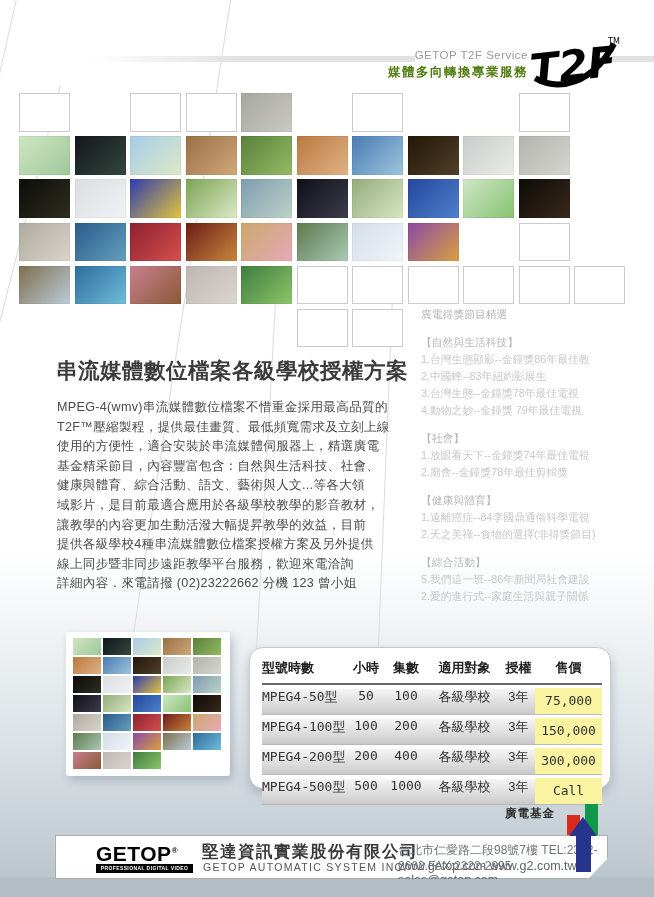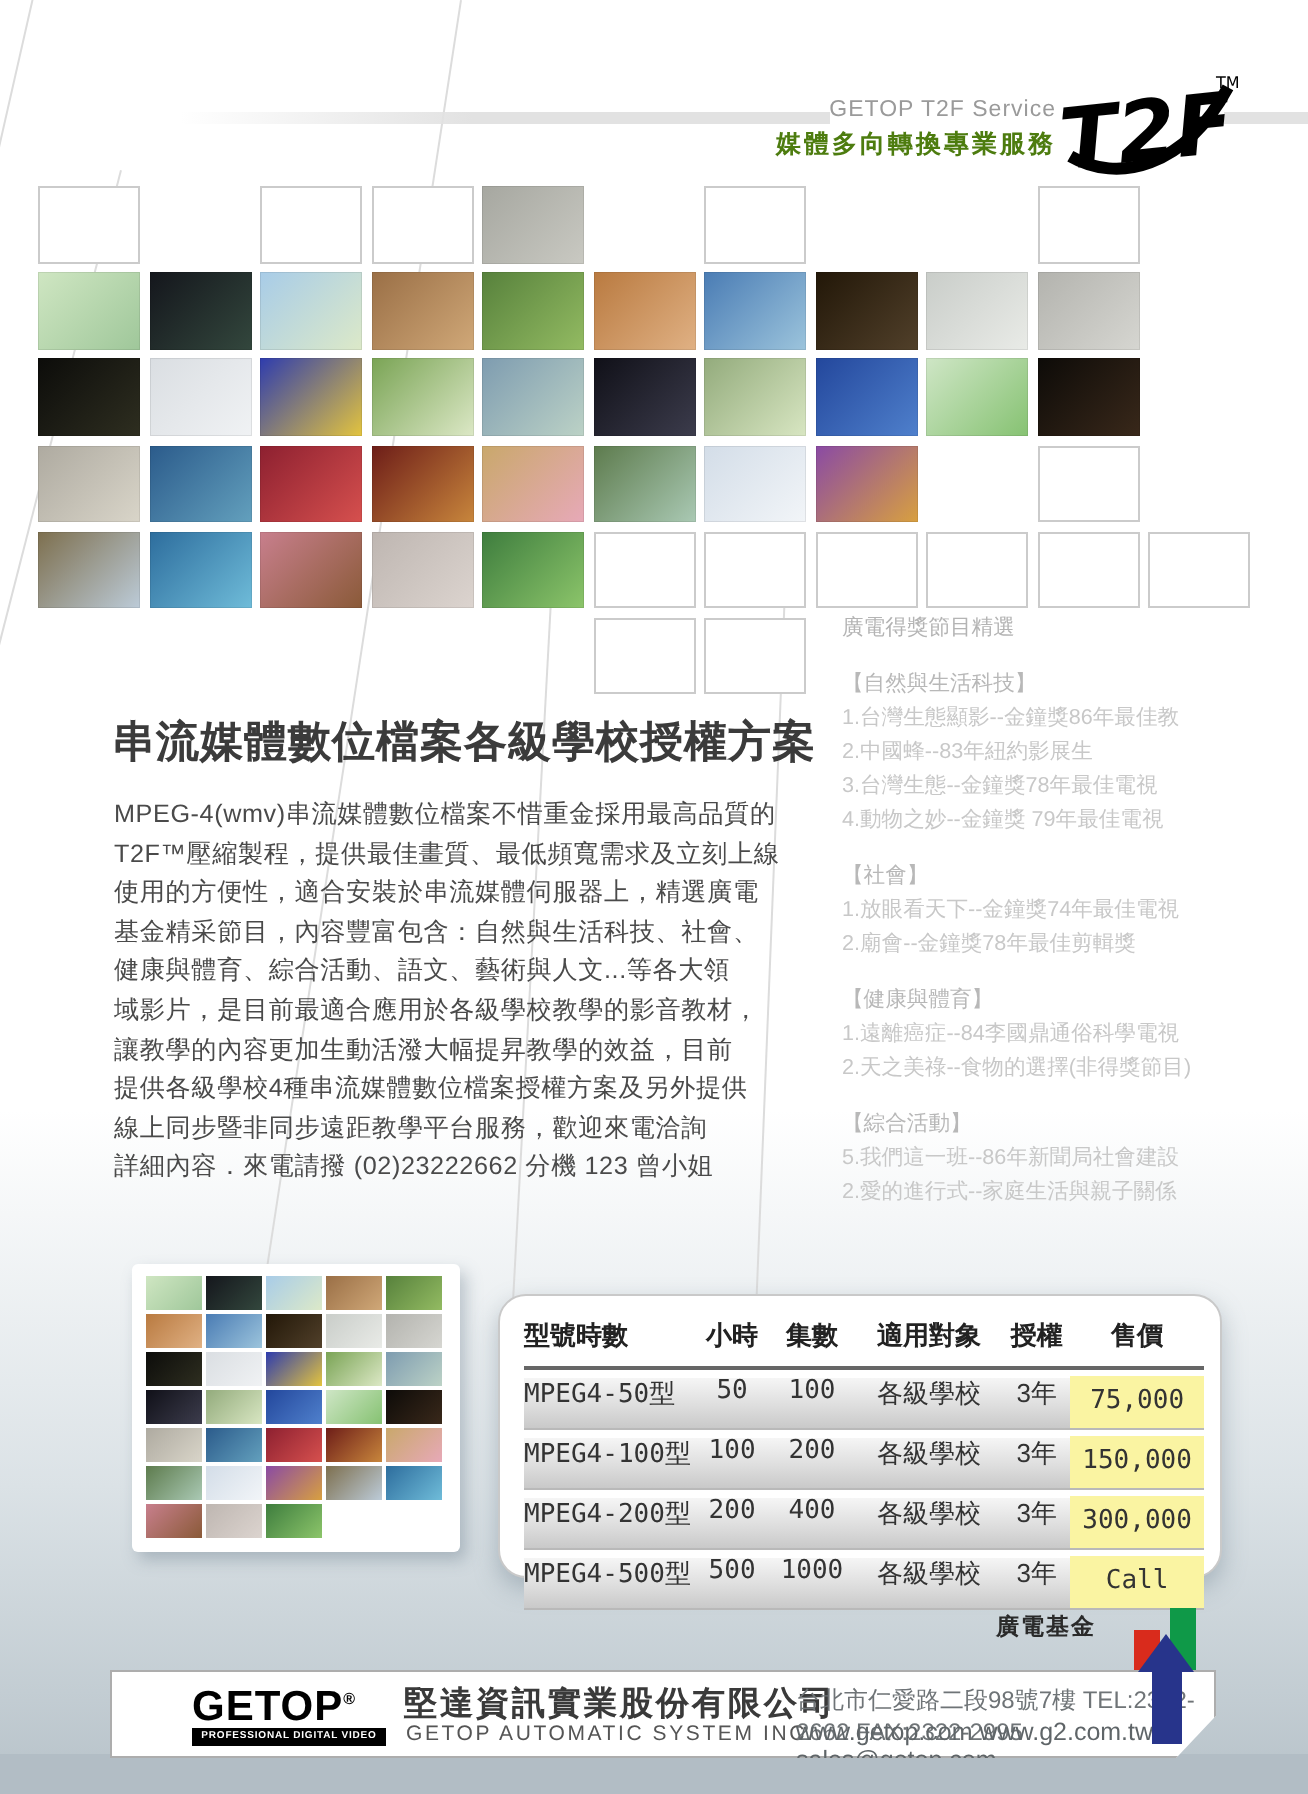--- a/index.html
+++ b/index.html
@@ -51,21 +51,21 @@
   .pdata{margin-top:3px;background:linear-gradient(180deg,#f7f7f7,#dadada 65%,#c9c9c9);box-shadow:inset 0 1px 0 #fff;border-bottom:1px solid #b9b9b9;color:#333;font-size:13px;}
   .c-model{width:92px;font-family:"DejaVu Sans Mono",monospace;}
   .c-hours{width:40px;text-align:center;font-family:"DejaVu Sans Mono",monospace;}
   .c-eps{width:46px;text-align:center;font-family:"DejaVu Sans Mono",monospace;}
   .c-target{width:80px;text-align:center;}
   .c-lic{width:36px;text-align:center;}
   .c-price{width:72px;text-align:center;font-family:"DejaVu Sans Mono",monospace;}
   .pdata .c-price{background:#faf4a2;height:26px;line-height:26px;}
 
   
-  .fund-label{position:absolute;left:498px;top:806px;width:64px;text-align:left;font-size:11.5px;font-weight:bold;color:#2a2a2a;letter-spacing:1px;z-index:5;}
+  .fund-label{position:absolute;left:498px;top:806px;width:64px;text-align:center;font-size:11.5px;font-weight:bold;color:#2a2a2a;letter-spacing:1px;z-index:5;}
   .fund-green{position:absolute;left:585px;top:804px;width:13px;height:57px;background:#0f9948;z-index:4;}
   .fund-red{position:absolute;left:567px;top:815px;width:13px;height:57px;background:#d92b1c;z-index:4;}
   .fund-arrow-head{position:absolute;left:569px;top:817px;width:0;height:0;border-left:14px solid transparent;border-right:14px solid transparent;border-bottom:19px solid #27348b;z-index:5;}
   .fund-arrow-stem{position:absolute;left:576px;top:835px;width:15px;height:37px;background:#27348b;z-index:5;}
 
   
   .footer-bar{position:absolute;left:55px;top:835px;width:553px;height:44px;background:#fff;border:1px solid #adadad;box-sizing:border-box;clip-path:polygon(0 0,100% 0,100% 52%,96.4% 100%,0 100%);z-index:4;}
   .getop-word{position:absolute;left:40px;top:6px;font-size:21px;font-weight:900;letter-spacing:.5px;color:#000;font-family:"Liberation Sans",sans-serif;}
   .getop-reg{font-size:8px;vertical-align:super;}
   .getop-bar{position:absolute;left:40px;top:28px;width:97px;height:9px;background:#000;color:#fff;font-size:5px;letter-spacing:.4px;text-align:center;line-height:9px;font-weight:bold;}

